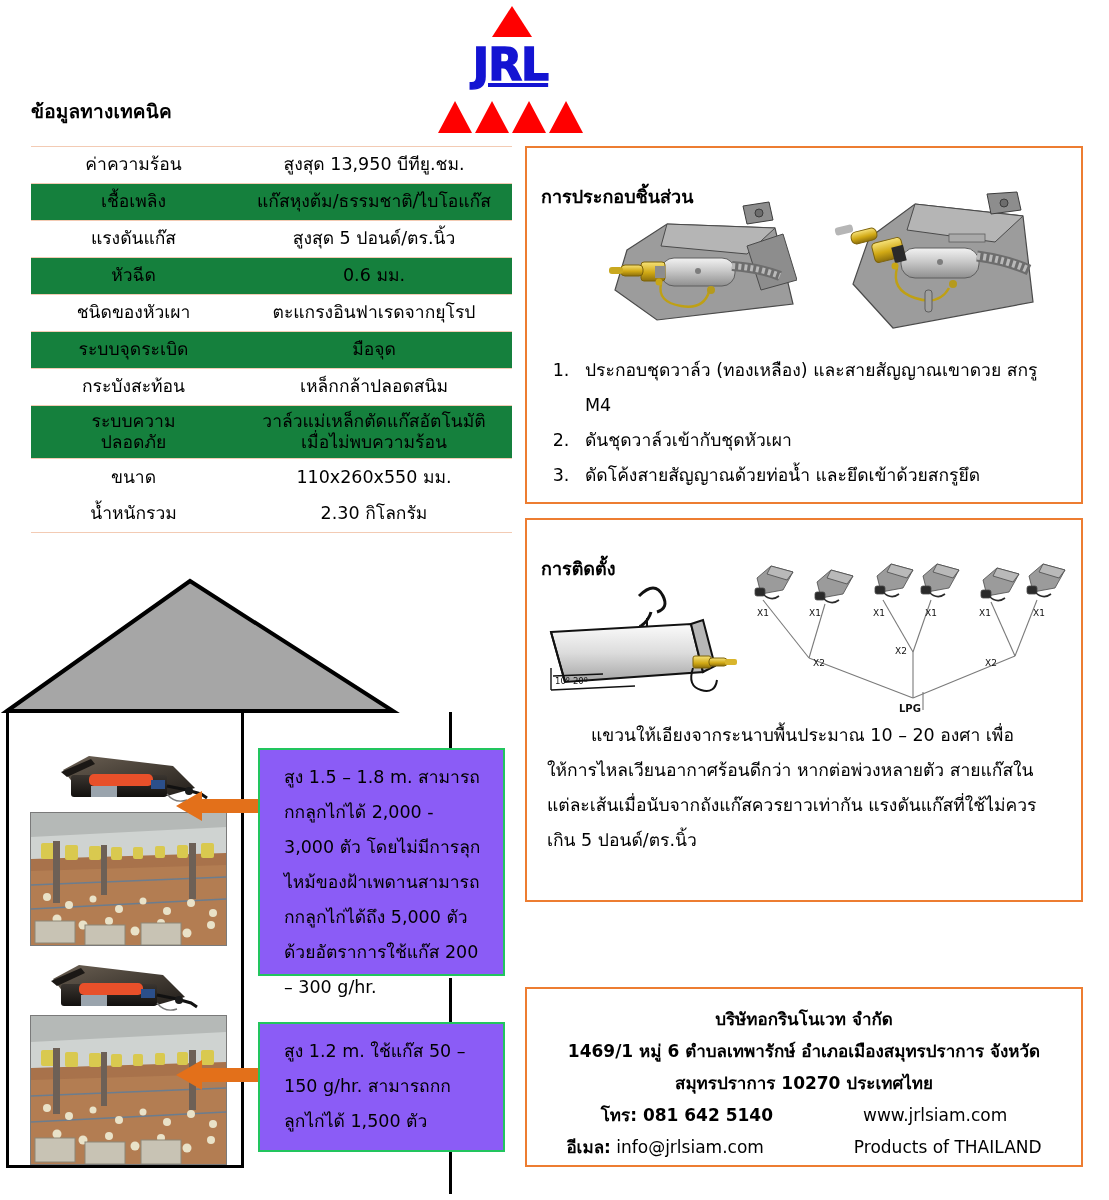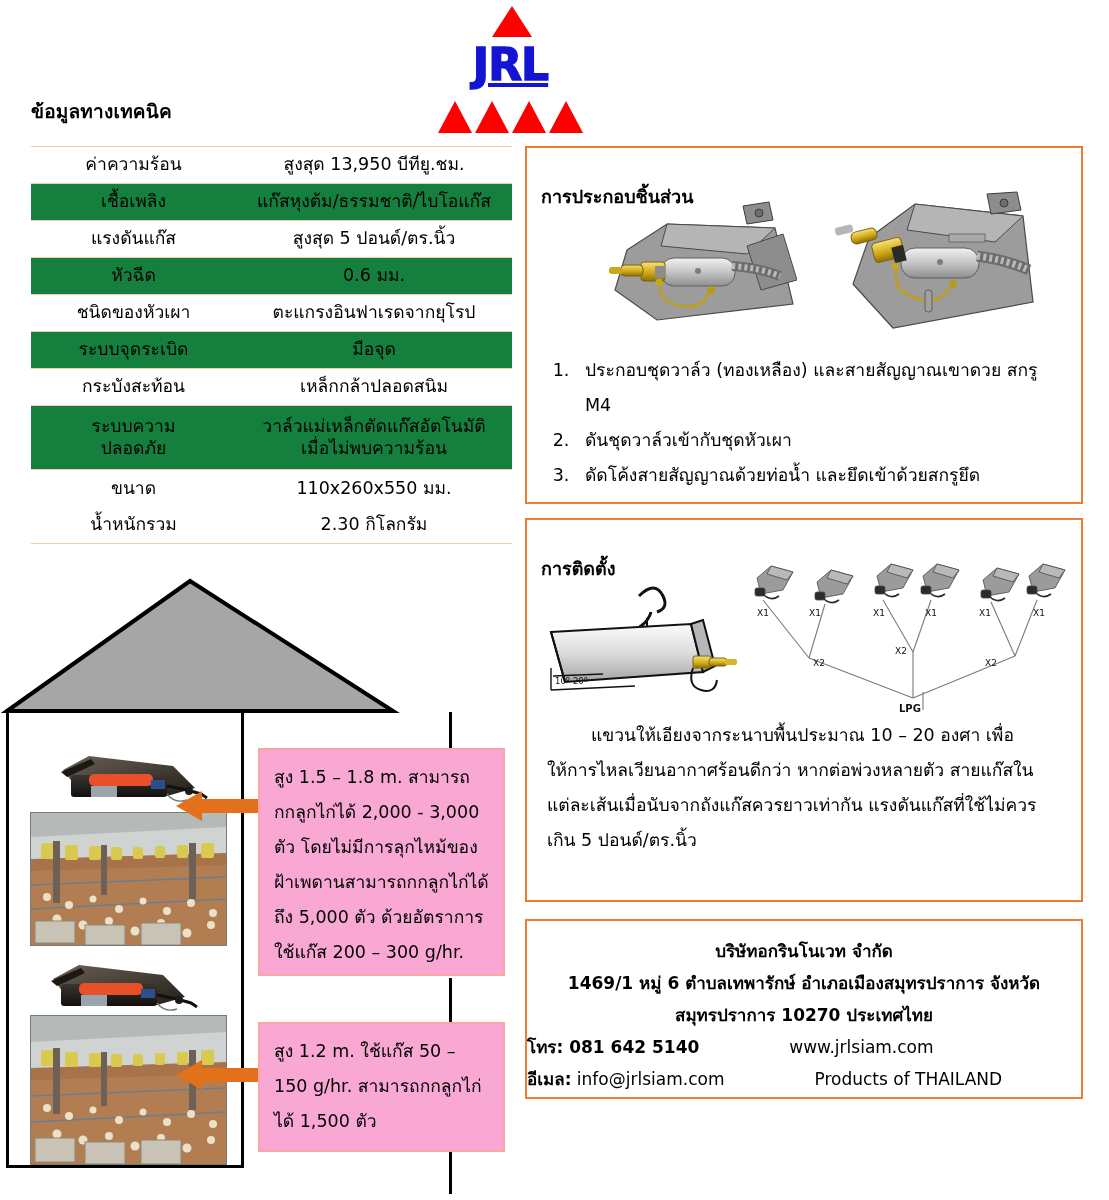--- a/index.html
+++ b/index.html
@@ -81,21 +81,21 @@
     text-align: center;
     vertical-align: middle;
     padding: 0;
     line-height: 1.22;
   }
   #spec-table td.label { width: 205px; }
   #spec-table td.value { width: 276px; }
   #spec-table tr.shaded td { background: #15803d; }
   #spec-table tr.rule-top td { border-top: 1.5px solid #F3CBB4; }
   #spec-table tr.rule-bot td { border-bottom: 1.5px solid #F3CBB4; }
-  #spec-table tr.tall { height: 64px; }
+  #spec-table tr.tall { height: 53px; }
 
   
   #barn {
     position: absolute;
     left: 0px; top: 575px;
     width: 250px;
     height: 620px;
   }
   #roof {
     position: absolute;
@@ -133,26 +133,26 @@
   }
   .photo {
     position: absolute;
     border: 1px solid #7a7a7a;
     overflow: hidden;
   }
 
   
   .callout {
     position: absolute;
-    border: 2px solid #fca5a5;
-    background: #f9a8d4;
+    border: 2px solid #22c55e;
+    background: #8b5cf6;
     box-sizing: border-box;
     font-size: 17.5px;
     line-height: 35px;
-    padding: 10px 14px 8px 14px;
+    padding: 10px 14px 8px 24px;
   }
   #callout-1 { left: 258px; top: 748px; width: 247px; height: 228px; }
   #callout-2 { left: 258px; top: 1022px; width: 247px; height: 130px; }
 
   .conn-line {
     position: absolute;
     width: 3px;
     background: #000000;
   }
   #conn-1 { left: 449px; top: 712px; height: 38px; }
@@ -168,21 +168,21 @@
 
   
   .panel {
     position: absolute;
     border: 2px solid #ED7D31;
     background: #ffffff;
     box-sizing: border-box;
   }
   #panel-assembly   { left: 525px; top: 146px; width: 558px; height: 358px; }
   #panel-install    { left: 525px; top: 518px; width: 558px; height: 384px; padding-left: 33px; }
-  #panel-contact    { left: 525px; top: 919px; width: 558px; height: 180px; }
+  #panel-contact    { left: 525px; top: 987px; width: 558px; height: 180px; }
 
   .panel-title {
     position: absolute;
     left: 14px; top: 10px;
     font-size: 18px;
     font-weight: bold;
     margin-top: 24px;
   }
   .panel-body {
     position: absolute;
@@ -202,20 +202,21 @@
     position: absolute;
     left: 0; top: 14px;
     width: 100%;
     text-align: center;
     font-size: 17px;
     line-height: 32px;
   }
   .contact-line-strong { font-weight: bold; }
   .contact-cols {
     display: flex;
+    justify-content: center;
     gap: 90px;
   }
   .contact-cols > span { display: inline-block; }
   .mono-ish { font-weight: normal; }
 </style>
 </head>
 <body>
 
 <div id="logo">
   <div class="logo-tri-top"></div>

